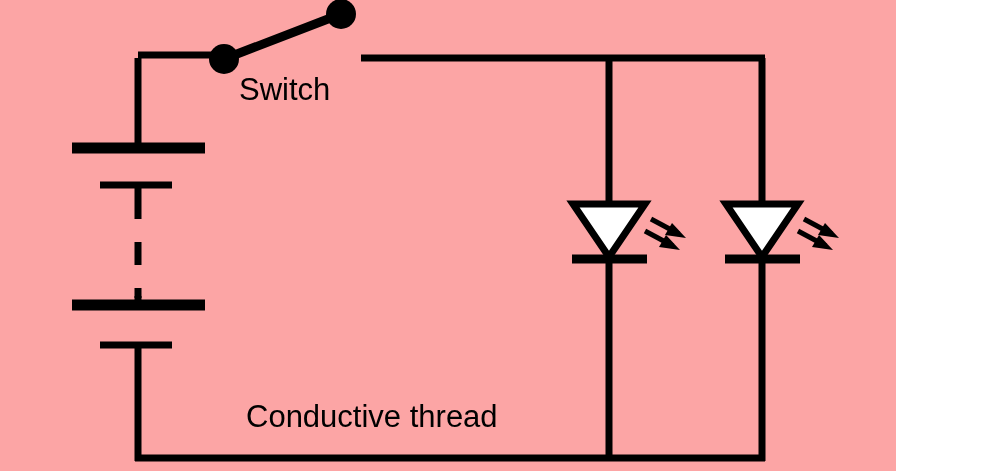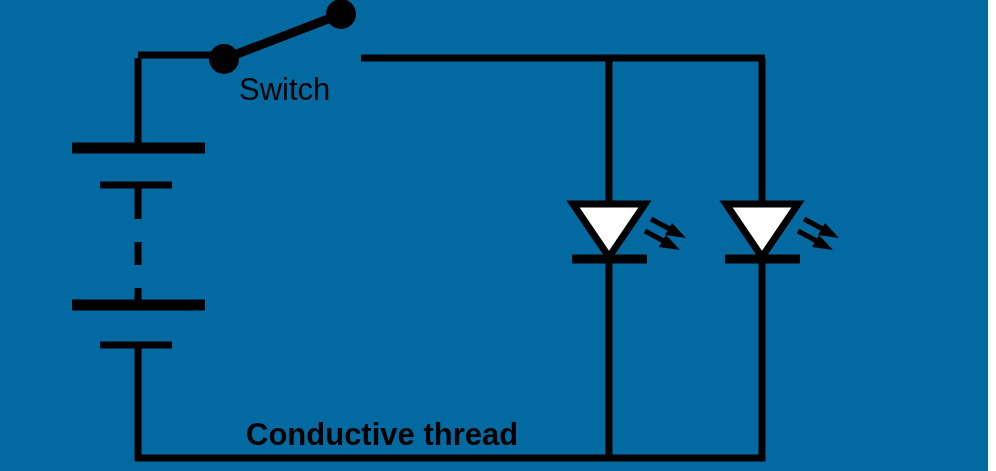--- a/index.html
+++ b/index.html
@@ -6,23 +6,23 @@
   html, body {
     margin: 0;
     padding: 0;
     background: #ffffff;
   }
   body {
     font-family: "Liberation Sans", sans-serif;
   }
   #diagram-root {
     position: relative;
-    width: 988px;
+    width: 896px;
     height: 471px;
-    background: #0369a1;
+    background: #fca5a5;
     overflow: hidden;
   }
   #circuit-svg {
     position: absolute;
     left: 0;
     top: 0;
     width: 996px;
     height: 471px;
     display: block;
   }
@@ -98,22 +98,21 @@
   #label-switch {
     left: 239px;
     top: 74px;
   }
   #label-leds {
     left: 836px;
     top: 241px;
   }
   #label-thread {
     left: 246px;
-    top: 419px;
-    font-weight: bold;
+    top: 401px;
   }
 </style>
 </head>
 <body>
 
 <div id="diagram-root">
 
   <svg id="circuit-svg" viewBox="0 0 996 471">
 
     <g>

